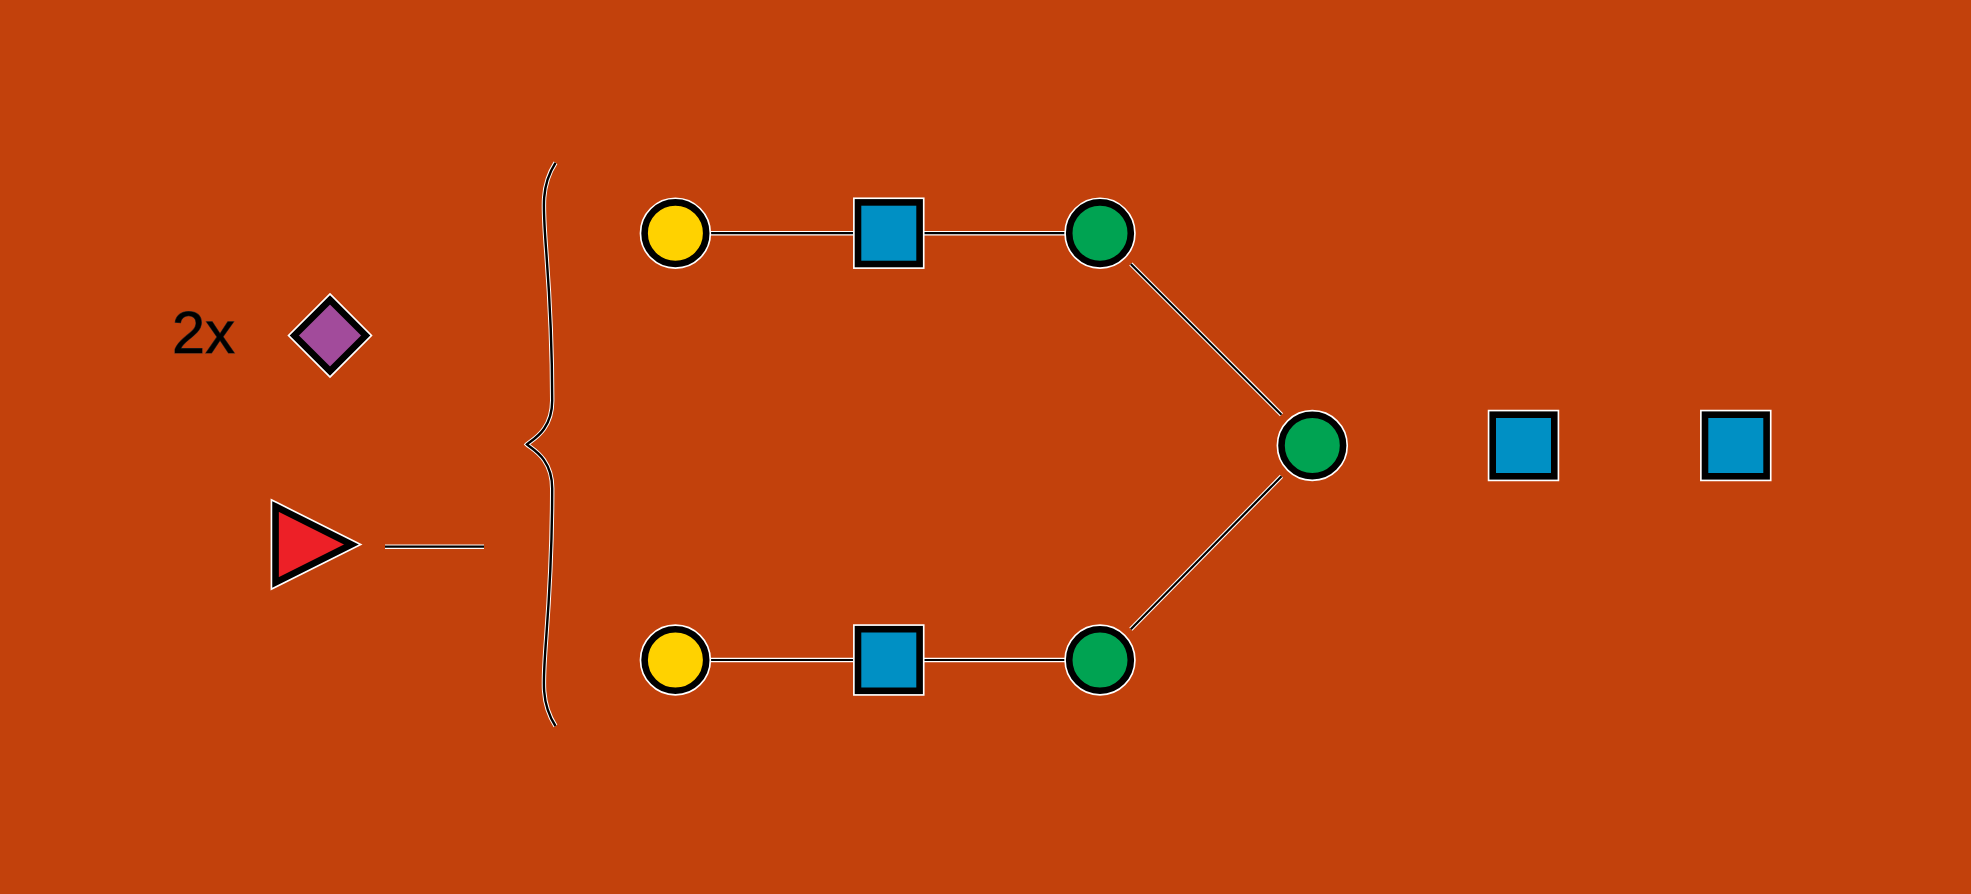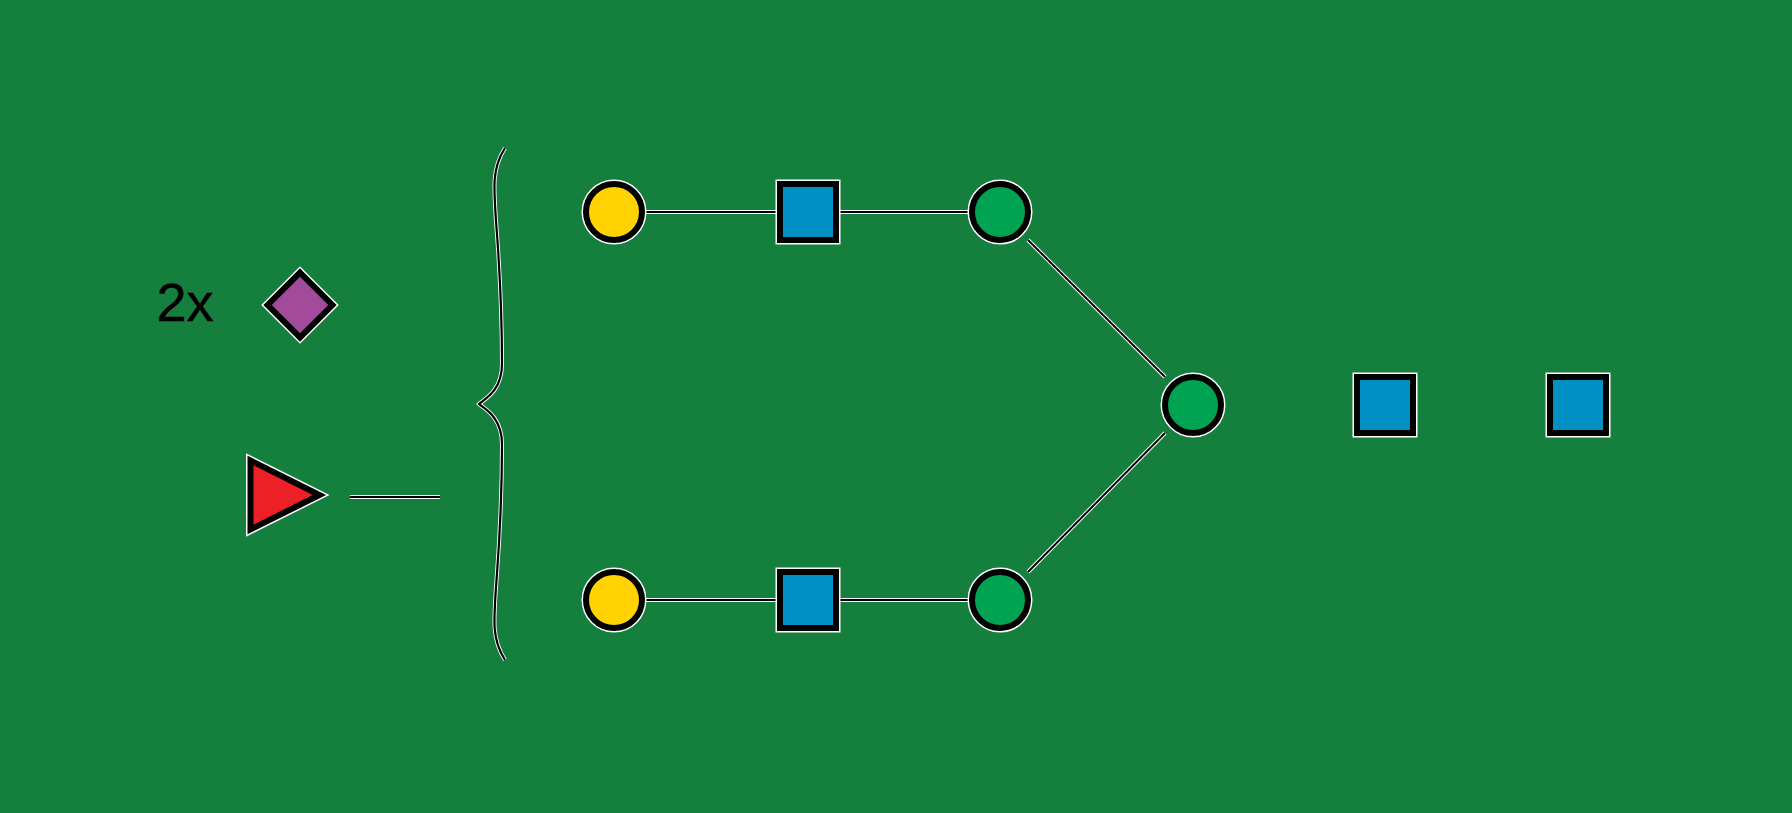--- a/index.html
+++ b/index.html
@@ -7,21 +7,21 @@
     padding: 0;
     background: #000000;
   }
   body {
     font-family: "Liberation Sans", sans-serif;
   }
   #canvas-wrap {
     position: relative;
     width: 1792px;
     height: 813px;
-    background: #15803d;
+    background: #c2410c;
     overflow: hidden;
   }
   #glycan-svg {
     display: block;
     width: 1792px;
     height: 813px;
   }
   .multiplier-text {
     font-family: "Liberation Sans", sans-serif;
     font-size: 54px;

